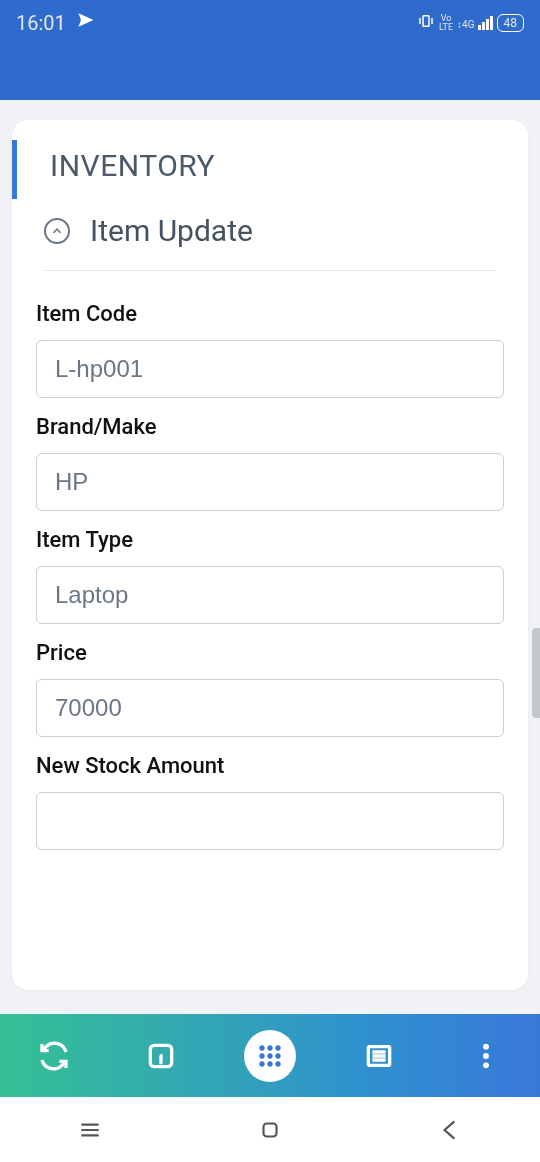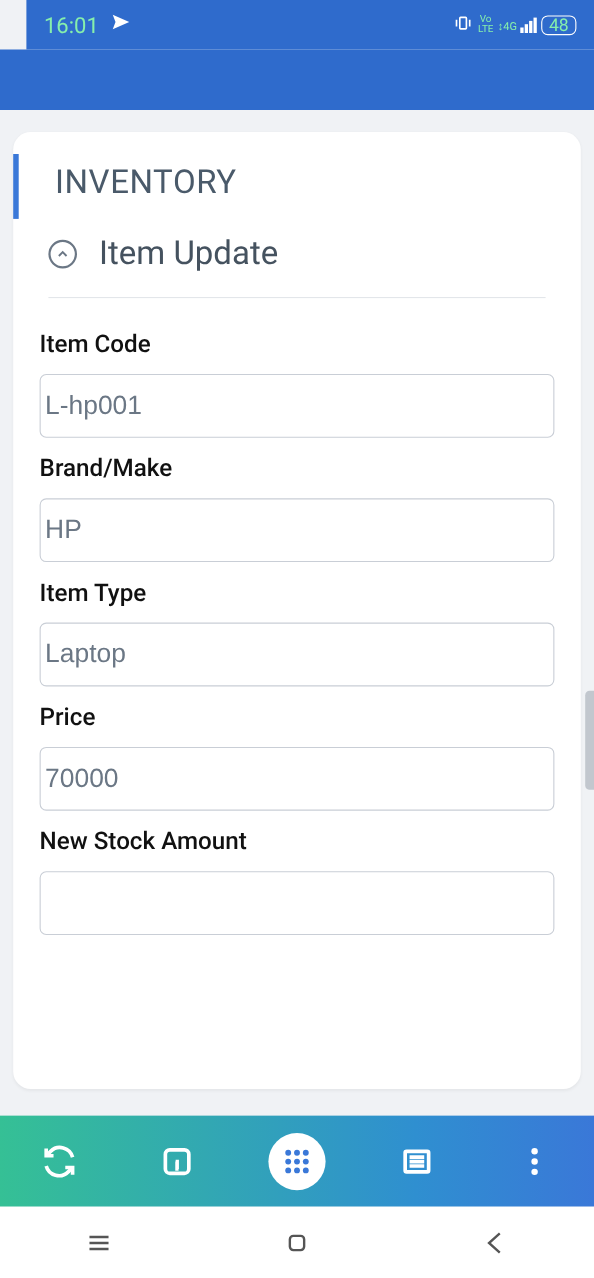--- a/index.html
+++ b/index.html
@@ -1,41 +1,41 @@
 <!DOCTYPE html>
 <html><head>
   <meta charset="utf-8">
   <style>
     * { box-sizing: border-box; margin: 0; padding: 0; }
     html, body { width: 540px; height: 1162px; overflow: hidden; font-family: -apple-system, "Segoe UI", Roboto, sans-serif; background: #f0f2f5; }
-    .statusbar { height: 45px; background: #2f6bcc; color: #86efac; display: flex; align-items: center; justify-content: space-between; padding: 0 16px; font-size: 20px; margin-left: 24px; }
+    .statusbar { height: 45px; background: #2f6bcc; color: #e5e5e5; display: flex; align-items: center; justify-content: space-between; padding: 0 16px; font-size: 20px; }
     .statusbar .left { display: flex; align-items: center; gap: 10px; }
     .statusbar .right { display: flex; align-items: center; gap: 4px; font-size: 14px; }
     .appheader { height: 55px; background: #2f6bcc; }
     .page { background: #f0f2f5; padding: 20px 12px 0 12px; height: calc(1162px - 45px - 55px - 83px - 65px); overflow: hidden; position: relative; }
     .card { background: #fff; border-radius: 16px; box-shadow: 0 1px 3px rgba(0,0,0,0.05); padding: 0 24px 24px 24px; min-height: 870px; position: relative; }
     .card-title { font-size: 30px; color: #4a5a6a; letter-spacing: 0.5px; padding: 28px 0 24px 14px; position: relative; font-weight: 400; }
     .card-title::before { content:""; position:absolute; left:-24px; top:20px; bottom:8px; width:5px; background:#3a78d8; }
     .section-head { display:flex; align-items:center; gap:20px; padding: 6px 0 22px 0; border-bottom:1px solid #e3e6ea; margin: 0 8px 30px 8px; }
     .section-head .chev { width:26px; height:26px; border:2px solid #6b7785; border-radius:50%; display:flex; align-items:center; justify-content:center; color:#6b7785; }
     .section-head .chev svg { width:14px; height:14px; }
     .section-head .title { font-size: 30px; color:#45525f; font-weight: 400; }
     .field-group { margin-bottom: 16px; }
     .field-label { font-size: 22px; color:#111; font-weight: 500; margin-bottom: 14px; }
-    .text-input { width:100%; height:58px; border:1px solid #c9ced6; border-radius:6px; padding:0 4px; font-size:24px; color:#6b7785; background:#fff; }
+    .text-input { width:100%; height:58px; border:1px solid #c9ced6; border-radius:6px; padding:0 18px; font-size:24px; color:#6b7785; background:#fff; }
     .text-input::placeholder { color:#6b7785; }
     .scroll-indicator { position:absolute; right:0; top:528px; width:8px; height:90px; background:#c2c7ce; border-radius:4px 0 0 4px; }
     .bottombar { height:83px; background: linear-gradient(90deg, #35c095 0%, #2f8fd0 70%, #3a78d8 100%); display:flex; align-items:center; justify-content:space-around; }
     .bottombar .btn { width:48px; height:48px; display:flex; align-items:center; justify-content:center; color:#fff; }
     .bottombar .btn.home { background:#fff; color:#3a78d8; border-radius:50%; width:52px; height:52px; }
     .bottombar svg { width:32px; height:32px; }
     .navbar { height:65px; background:#fff; display:flex; align-items:center; justify-content:space-around; }
     .navbar .nbtn { width:60px; height:40px; display:flex; align-items:center; justify-content:center; color:#555; }
     .navbar svg { width:26px; height:26px; }
-    .battbox { border:1.5px solid #fff; border-radius:6px; padding:0 6px; font-size:16px; line-height:16px; }
+    .battbox { border:1.5px solid #fff; border-radius:6px; padding:0 6px; font-size:12px; line-height:16px; }
     .vo-lte { font-size:9px; line-height:9px; text-align:center; }
   </style>
 </head>
 <body>
 
 <div class="statusbar">
   <div class="left">
     <span>16:01</span>
     <span>
       <svg viewBox="0 0 24 24" width="20" height="20" fill="#fff">

